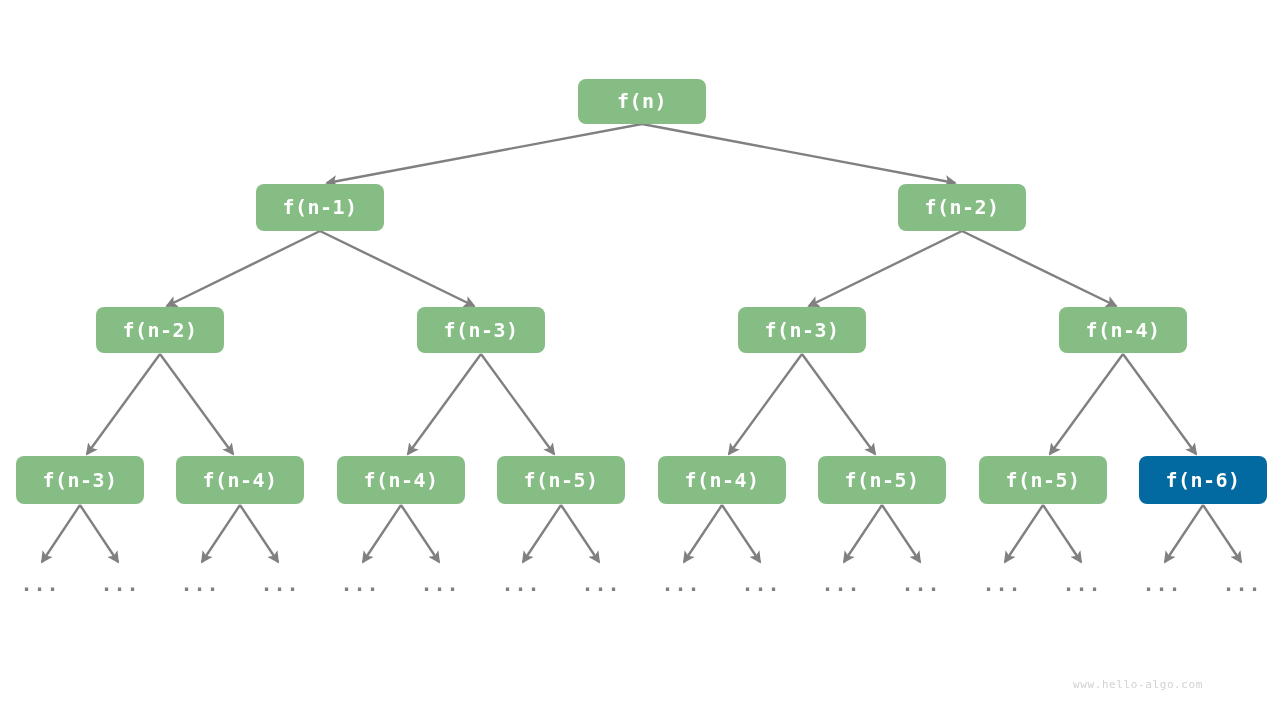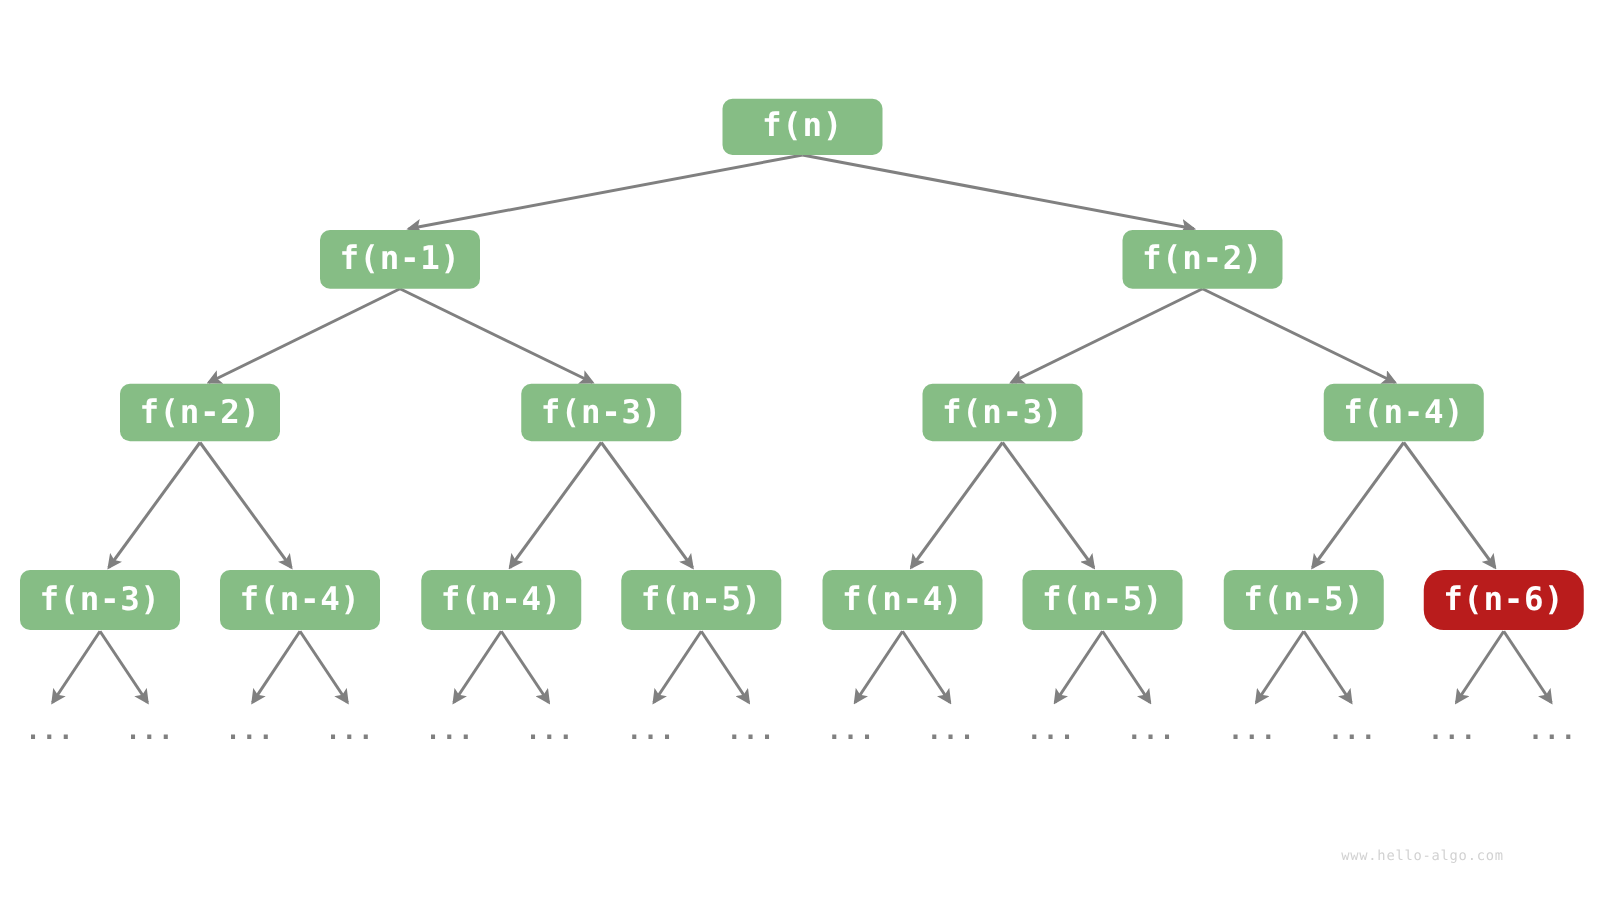--- a/index.html
+++ b/index.html
@@ -30,21 +30,21 @@
   }
   .node {
     position: absolute;
     box-sizing: border-box;
     display: flex;
     align-items: center;
     justify-content: center;
     border-radius: 8px;
     color: #ffffff;
     font-family: "DejaVu Sans Mono", monospace;
-    font-size: 26px;
+    font-size: 20px;
     font-weight: bold;
     letter-spacing: 0.5px;
     white-space: nowrap;
     user-select: none;
   }
   .ellipsis {
     position: absolute;
     transform: translate(-50%, -50%);
     font-family: "DejaVu Sans Mono", monospace;
     font-size: 20px;
@@ -115,21 +115,21 @@
       <div class="node" style="left: 417px; top: 307px; width: 128px; height: 46px; background: rgb(134, 189, 133); color: rgb(255, 255, 255);">f(n-3)</div>
       <div class="node" style="left: 738px; top: 307px; width: 128px; height: 46px; background: rgb(134, 189, 133); color: rgb(255, 255, 255);">f(n-3)</div>
       <div class="node" style="left: 1059px; top: 307px; width: 128px; height: 46px; background: rgb(134, 189, 133); color: rgb(255, 255, 255);">f(n-4)</div>
       <div class="node" style="left: 16px; top: 456px; width: 128px; height: 48px; background: rgb(134, 189, 133); color: rgb(255, 255, 255);">f(n-3)</div>
       <div class="node" style="left: 176px; top: 456px; width: 128px; height: 48px; background: rgb(134, 189, 133); color: rgb(255, 255, 255);">f(n-4)</div>
       <div class="node" style="left: 337px; top: 456px; width: 128px; height: 48px; background: rgb(134, 189, 133); color: rgb(255, 255, 255);">f(n-4)</div>
       <div class="node" style="left: 497px; top: 456px; width: 128px; height: 48px; background: rgb(134, 189, 133); color: rgb(255, 255, 255);">f(n-5)</div>
       <div class="node" style="left: 658px; top: 456px; width: 128px; height: 48px; background: rgb(134, 189, 133); color: rgb(255, 255, 255);">f(n-4)</div>
       <div class="node" style="left: 818px; top: 456px; width: 128px; height: 48px; background: rgb(134, 189, 133); color: rgb(255, 255, 255);">f(n-5)</div>
       <div class="node" style="left: 979px; top: 456px; width: 128px; height: 48px; background: rgb(134, 189, 133); color: rgb(255, 255, 255);">f(n-5)</div>
-      <div class="node" style="left: 1139px; top: 456px; width: 128px; height: 48px; background: #b91c1c; color: rgb(255, 255, 255); border-radius: 16px;">f(n-6)</div>
+      <div class="node" style="left: 1139px; top: 456px; width: 128px; height: 48px; background: #0369a1; color: rgb(255, 255, 255);">f(n-6)</div>
     </div>
   <div id="ellipsis-group">
       <div class="ellipsis" style="left: 40px; top: 584px; color: rgb(128, 128, 128);">...</div>
       <div class="ellipsis" style="left: 120px; top: 584px; color: rgb(128, 128, 128);">...</div>
       <div class="ellipsis" style="left: 200px; top: 584px; color: rgb(128, 128, 128);">...</div>
       <div class="ellipsis" style="left: 280px; top: 584px; color: rgb(128, 128, 128);">...</div>
       <div class="ellipsis" style="left: 360px; top: 584px; color: rgb(128, 128, 128);">...</div>
       <div class="ellipsis" style="left: 440px; top: 584px; color: rgb(128, 128, 128);">...</div>
       <div class="ellipsis" style="left: 521px; top: 584px; color: rgb(128, 128, 128);">...</div>
       <div class="ellipsis" style="left: 601px; top: 584px; color: rgb(128, 128, 128);">...</div>

